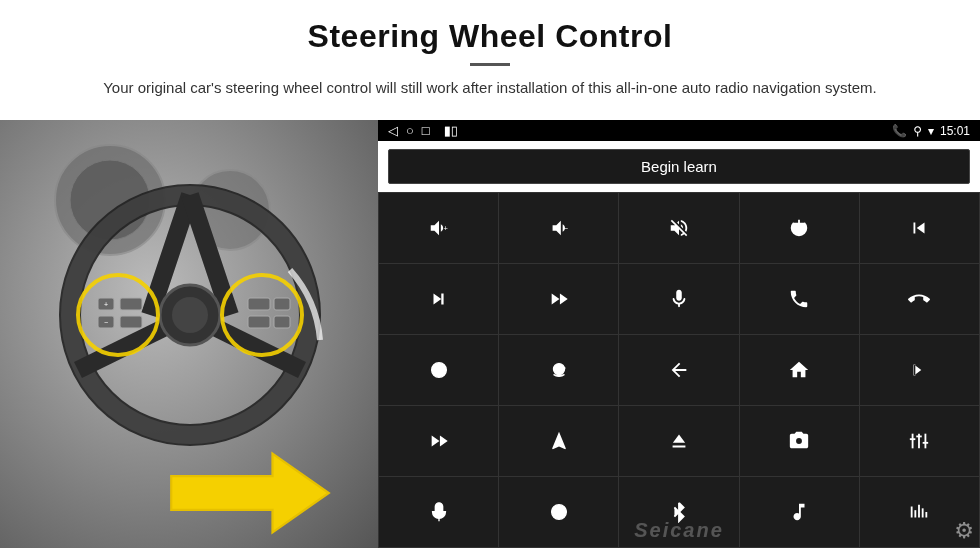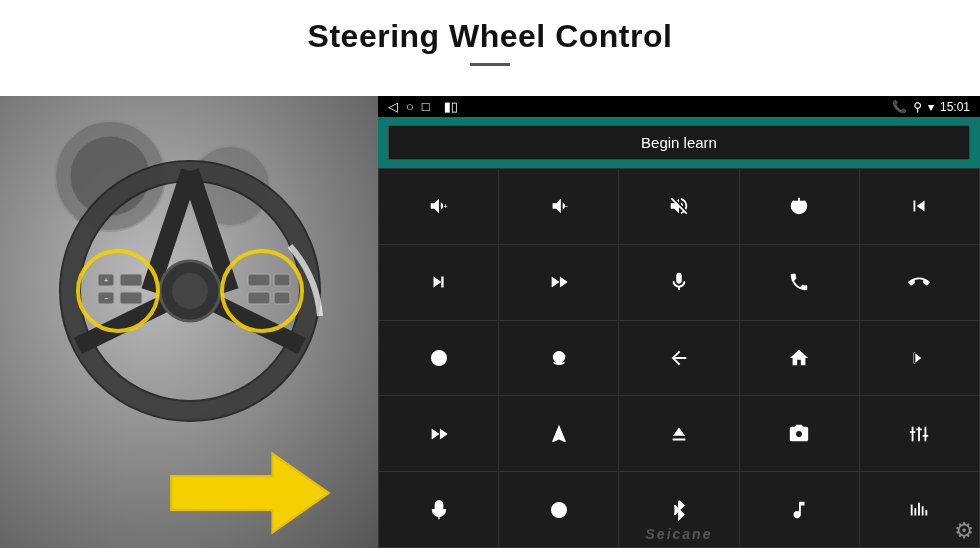--- a/index.html
+++ b/index.html
@@ -106,21 +106,21 @@
     }
     .status-right {
       color: #fff;
       font-size: 12px;
       display: flex;
       gap: 6px;
       align-items: center;
     }
     .begin-learn-row {
       padding: 8px 10px;
-      background: #0f766e;
+      background: #ffffff;
     }
     .begin-learn-btn {
       display: block;
       width: 100%;
       background: #1a1a1a;
       border: 1px solid #444;
       color: #fff;
       font-size: 15px;
       text-align: center;
       padding: 8px 0;
@@ -153,21 +153,21 @@
       fill: white;
       stroke: white;
     }
     
     .watermark {
       position: absolute;
       bottom: 6px;
       left: 50%;
       transform: translateX(-50%);
       color: rgba(255,255,255,0.25);
-      font-size: 14px;
+      font-size: 20px;
       font-style: italic;
       font-weight: bold;
       letter-spacing: 2px;
       pointer-events: none;
     }
     
     .gear-icon-corner {
       position: absolute;
       bottom: 4px;
       right: 6px;
@@ -176,20 +176,21 @@
       cursor: pointer;
     }
   </style>
 </head>
 <body>
 
 <div class="page">
   <div class="header">
     <h1>Steering Wheel Control</h1>
     <div class="divider"></div>
+    <p class="subtitle">Your original car's steering wheel control will still work after installation of this all-in-one auto radio navigation system.</p>
   </div>
 
   <div class="content-row">
 
     <div class="photo-panel">
       <div class="photo-bg"></div>
 
       <svg class="steering-wheel-svg" viewBox="0 0 320 310" xmlns="http://www.w3.org/2000/svg">
 
         <rect x="0" y="0" width="320" height="310" fill="none"></rect>

